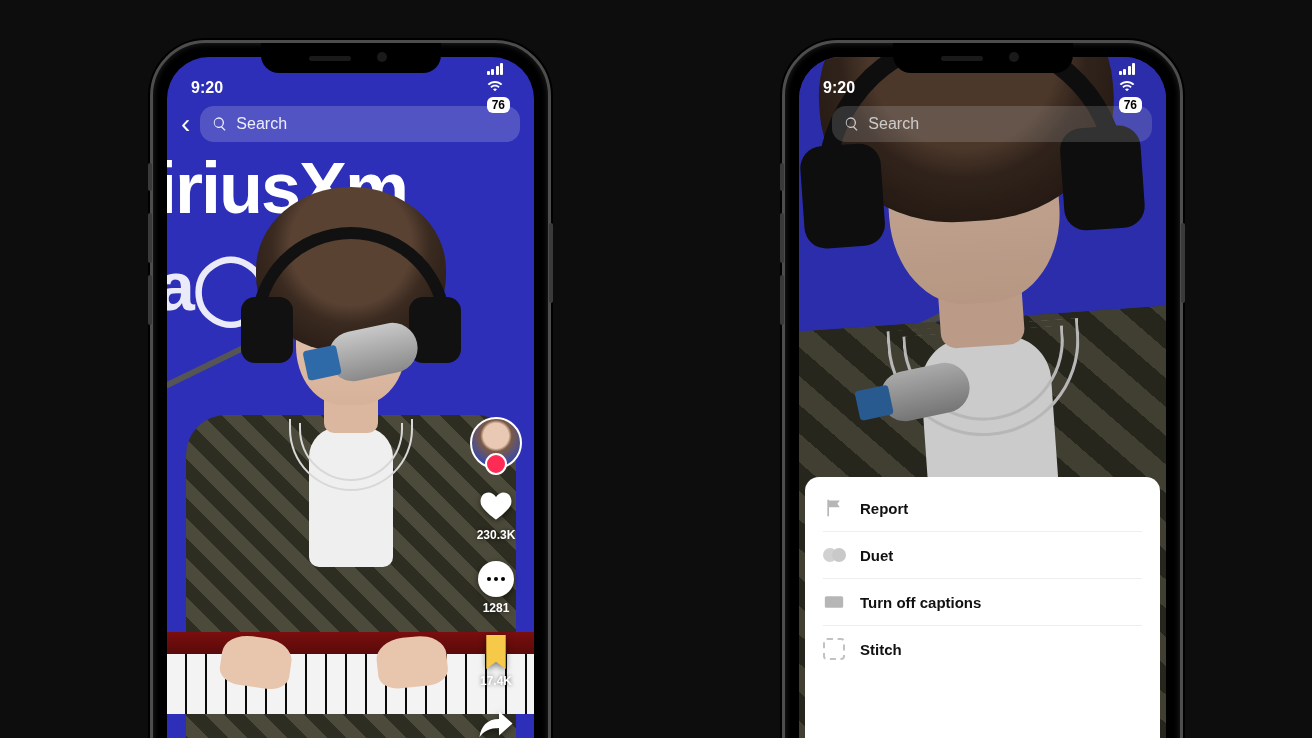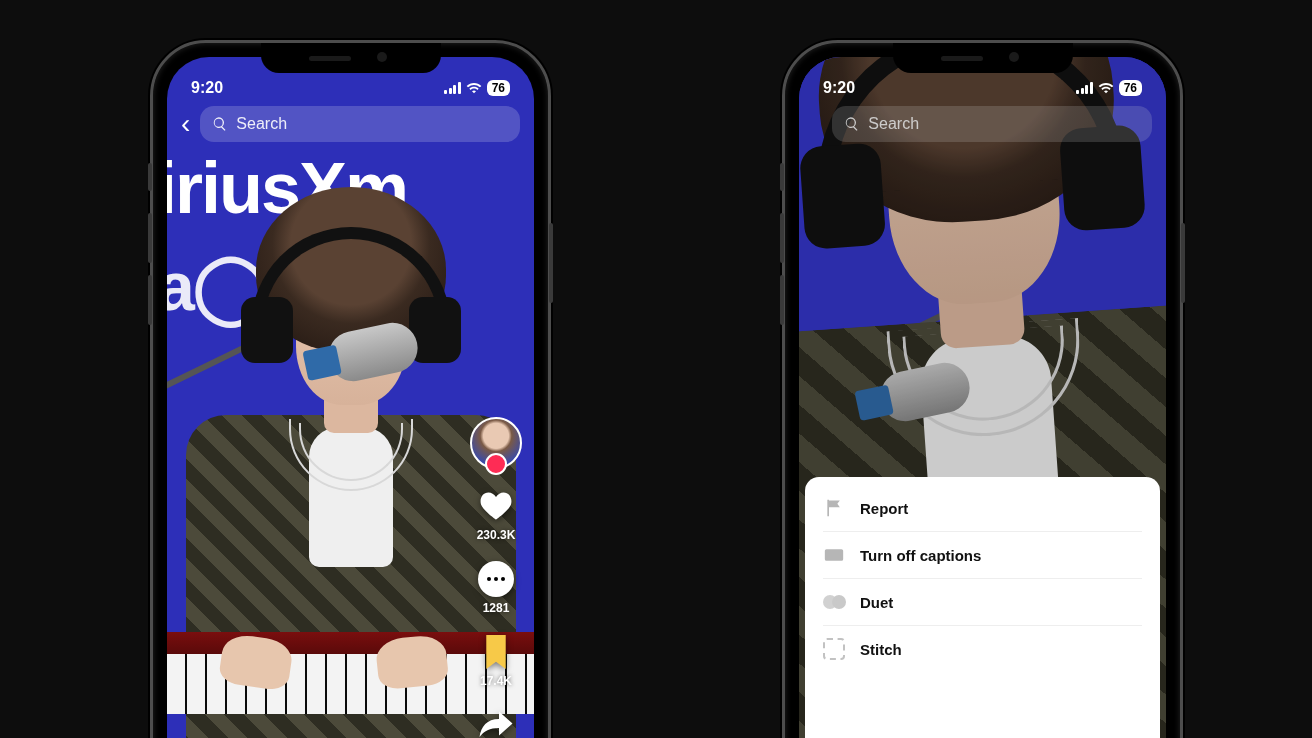--- a/index.html
+++ b/index.html
@@ -15,21 +15,21 @@
   .notch::after{content:"";position:absolute;right:54px;top:9px;width:10px;height:10px;border-radius:50%;background:#1a1a1a;}
   
   .btn-side{position:absolute;background:#3a3a3a;border-radius:2px;}
   .btn-l1{left:-5px;top:120px;width:4px;height:28px;}
   .btn-l2{left:-5px;top:170px;width:4px;height:50px;}
   .btn-l3{left:-5px;top:232px;width:4px;height:50px;}
   .btn-r1{right:-5px;top:180px;width:4px;height:80px;}
 
   
   .statusbar{position:absolute;top:16px;left:0;right:0;height:30px;display:flex;align-items:center;justify-content:space-between;padding:0 24px;color:#fff;font-weight:600;font-size:16px;z-index:40;}
-  .status-right{display:flex;align-items:center;gap:5px;}
+  .status-right{display:flex;align-items:flex-start;gap:5px;flex-direction:column;}
   .sig-bars{display:flex;align-items:flex-end;gap:1.5px;height:12px;}
   .sig-bars span{width:3px;background:#fff;border-radius:1px;}
   .b1{height:4px}.b2{height:6px}.b3{height:9px}.b4{height:12px}
   .wifi{width:16px;height:12px;position:relative;}
   .wifi svg{width:16px;height:12px;display:block;}
   .batt{display:flex;align-items:center;background:#fff;color:#000;border-radius:6px;padding:1px 5px;font-size:12px;font-weight:700;line-height:14px;}
 
   
   .toprow{position:absolute;top:48px;left:0;right:0;height:38px;display:flex;align-items:center;gap:10px;padding:0 14px;z-index:30;}
   .back{color:#fff;font-size:28px;line-height:1;}
@@ -267,34 +267,34 @@
       <div class="row">
         <div class="ic">
               <svg viewBox="0 0 24 24">
                 <path d="M4 2h2v20H4zM6 3h13l-3 4 3 4H6z"></path>
               </svg>
             </div>
         <span class="lbl">Report</span>
       </div>
       <div class="row">
         <div class="ic">
+              <div class="duet-ic">
+                <span></span>
+                <span></span>
+              </div>
+            </div>
+        <span class="lbl">Duet</span>
+      </div>
+      <div class="row">
+        <div class="ic">
               <svg viewBox="0 0 24 24">
                 <path d="M3 5h18a2 2 0 012 2v10a2 2 0 01-2 2H3a2 2 0 01-2-2V7a2 2 0 012-2zm3 9h5v2H6zm7 0h5v2h-5zM6 10h12v2H6z"></path>
               </svg>
             </div>
         <span class="lbl">Turn off captions</span>
-      </div>
-      <div class="row">
-        <div class="ic">
-              <div class="duet-ic">
-                <span></span>
-                <span></span>
-              </div>
-            </div>
-        <span class="lbl">Duet</span>
       </div>
       <div class="row">
         <div class="ic">
               <div class="stitch-ic"></div>
             </div>
         <span class="lbl">Stitch</span>
       </div>
     </div>
 
   </div>

